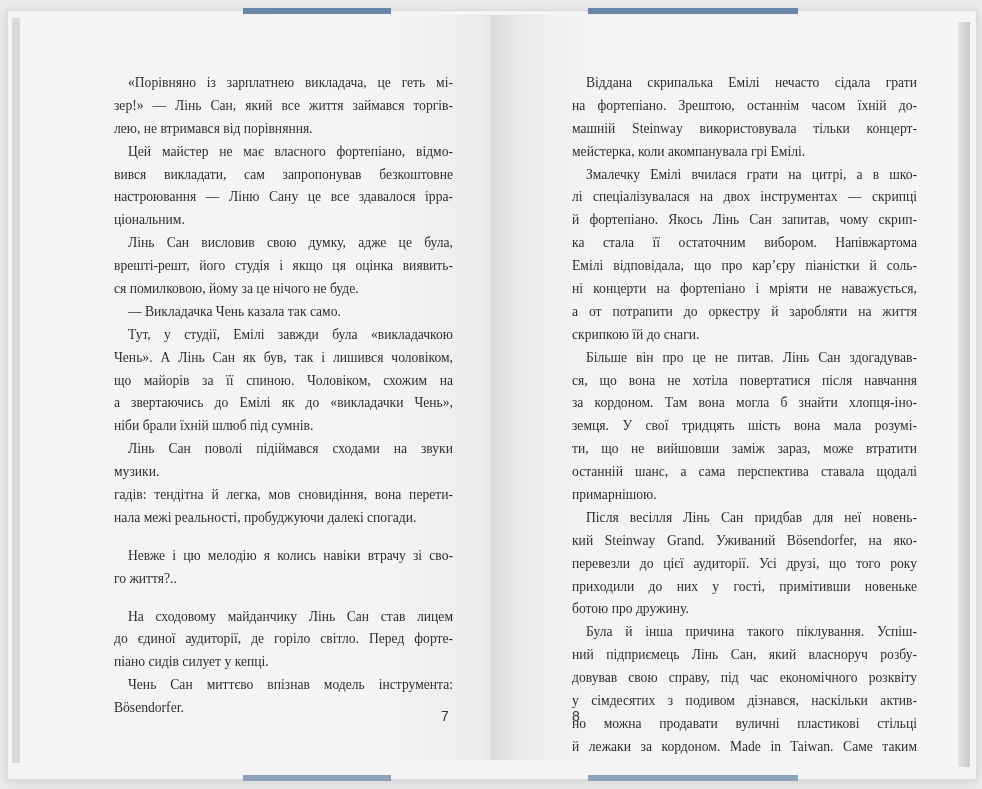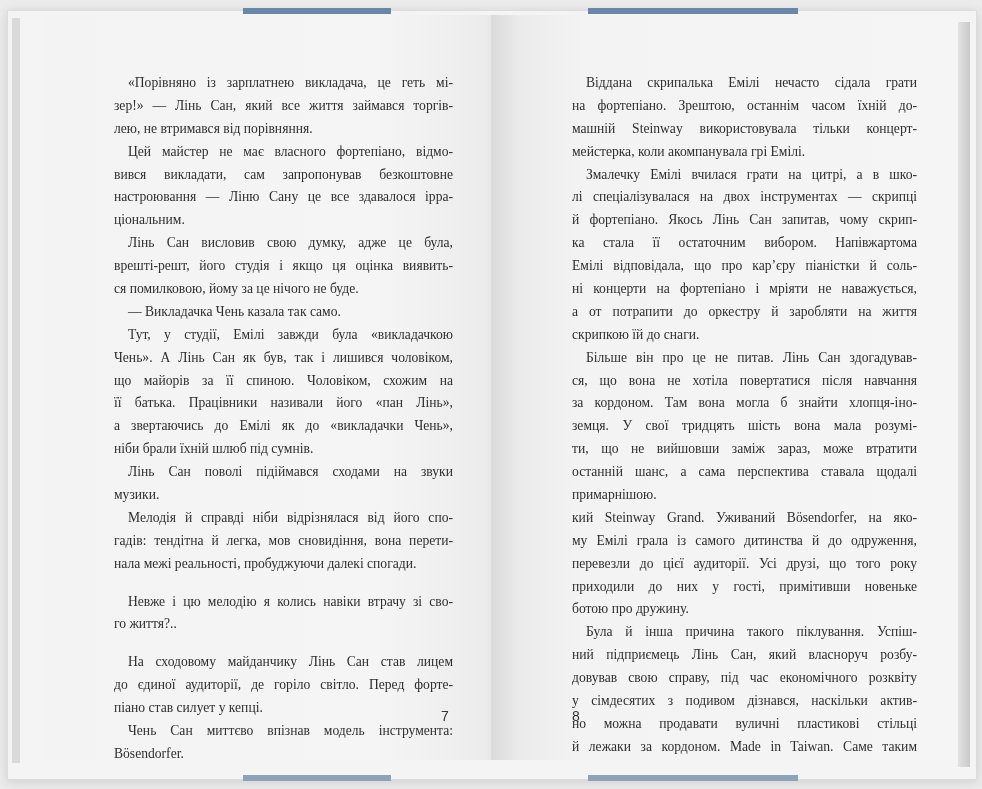--- a/index.html
+++ b/index.html
@@ -44,35 +44,33 @@
       <span class="line">вився викладати, сам запропонував безкоштовне</span>
       <span class="line">настроювання — Ліню Сану це все здавалося ірра-</span>
       <span class="line last">ціональним.</span>
       <span class="line ind">Лінь Сан висловив свою думку, адже це була,</span>
       <span class="line">врешті-решт, його студія і якщо ця оцінка виявить-</span>
       <span class="line last">ся помилковою, йому за це нічого не буде.</span>
       <span class="line ind last">— Викладачка Чень казала так само.</span>
       <span class="line ind">Тут, у студії, Емілі завжди була «викладачкою</span>
       <span class="line">Чень». А Лінь Сан як був, так і лишився чоловіком,</span>
       <span class="line">що майорів за її спиною. Чоловіком, схожим на</span>
-      <span class="line">її батька. Працівники називали його «пан Лінь»,</span>
       <span class="line">а звертаючись до Емілі як до «викладачки Чень»,</span>
       <span class="line last">ніби брали їхній шлюб під сумнів.</span>
       <span class="line ind">Лінь Сан поволі підіймався сходами на звуки</span>
       <span class="line last">музики.</span>
-      <span class="line ind">Мелодія й справді ніби відрізнялася від його спо-</span>
       <span class="line">гадів: тендітна й легка, мов сновидіння, вона перети-</span>
       <span class="line last">нала межі реальності, пробуджуючи далекі спогади.</span>
       <span class="gap" style="display: block;"></span>
       <span class="line ind it">Невже і цю мелодію я колись навіки втрачу зі сво-</span>
       <span class="line last it">го життя?..</span>
       <span class="gap" style="display: block;"></span>
       <span class="line ind">На сходовому майданчику Лінь Сан став лицем</span>
       <span class="line">до єдиної аудиторії, де горіло світло. Перед форте-</span>
-      <span class="line last">піано став силует у кепці.</span>
+      <span class="line last">піано сидів силует у кепці.</span>
       <span class="line ind">Чень Сан миттєво впізнав модель інструмента:</span>
       <span class="line last">Bösendorfer.</span>
     </div>
   <div class="pnum">7</div>
 </div>
 
 <div class="page right">
   <div class="text" id="right-text">
       <span class="line ind">Віддана скрипалька Емілі нечасто сідала грати</span>
       <span class="line">на фортепіано. Зрештою, останнім часом їхній до-</span>
@@ -86,22 +84,22 @@
       <span class="line">ні концерти на фортепіано і мріяти не наважується,</span>
       <span class="line">а от потрапити до оркестру й заробляти на життя</span>
       <span class="line last">скрипкою їй до снаги.</span>
       <span class="line ind">Більше він про це не питав. Лінь Сан здогадував-</span>
       <span class="line">ся, що вона не хотіла повертатися після навчання</span>
       <span class="line">за кордоном. Там вона могла б знайти хлопця-іно-</span>
       <span class="line">земця. У свої тридцять шість вона мала розумі-</span>
       <span class="line">ти, що не вийшовши заміж зараз, може втратити</span>
       <span class="line">останній шанс, а сама перспектива ставала щодалі</span>
       <span class="line last">примарнішою.</span>
+      <span class="line ind">Після весілля Лінь Сан придбав для неї новень-</span>
       <span class="line">кий Steinway Grand. Уживаний Bösendorfer, на яко-</span>
-      <span class="line">му Емілі грала із самого дитинства й до одруження,</span>
       <span class="line">перевезли до цієї аудиторії. Усі друзі, що того року</span>
       <span class="line">приходили до них у гості, примітивши новеньке</span>
       <span class="line last">ботою про дружину.</span>
       <span class="line ind">Була й інша причина такого піклування. Успіш-</span>
       <span class="line">ний підприємець Лінь Сан, який власноруч розбу-</span>
       <span class="line">довував свою справу, під час економічного розквіту</span>
       <span class="line">у сімдесятих з подивом дізнався, наскільки актив-</span>
       <span class="line">но можна продавати вуличні пластикові стільці</span>
       <span class="line">й лежаки за кордоном. Made in Taiwan. Саме таким</span>
     </div>

